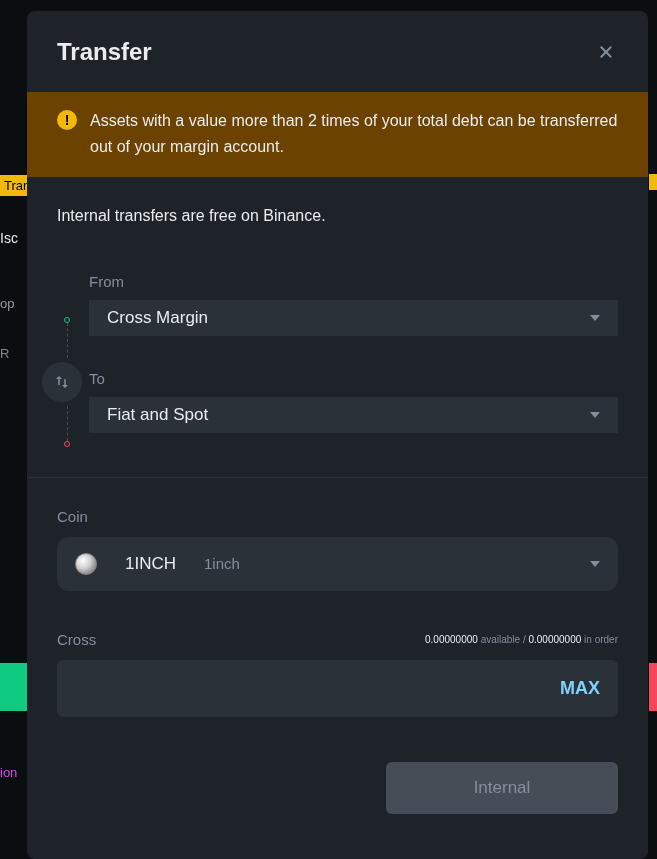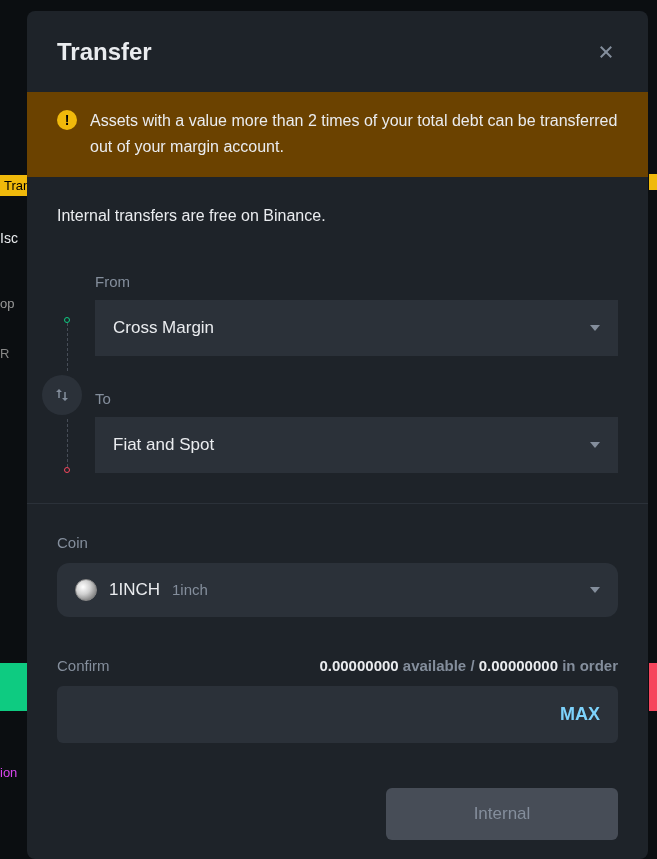--- a/index.html
+++ b/index.html
@@ -155,21 +155,21 @@
       padding: 30px 30px 0 30px;
     }
     .info-text {
       color: #eaecef;
       font-size: 16px;
       margin-bottom: 48px;
     }
 
     .transfer-section {
       display: flex;
-      gap: 18px;
+      gap: 12px;
       margin-bottom: 30px;
     }
     .transfer-indicator {
       display: flex;
       flex-direction: column;
       align-items: center;
       padding-top: 44px;
       width: 20px;
     }
     .dot {
@@ -221,21 +221,21 @@
       flex-direction: column;
       gap: 10px;
     }
     .field-label {
       color: #848e9c;
       font-size: 15px;
     }
     .select-box {
       background: #2b3139;
       border-radius: 0;
-      padding: 18px 18px;
+      padding: 8px 18px;
       display: flex;
       justify-content: space-between;
       align-items: center;
       cursor: pointer;
     }
     .select-value {
       color: #eaecef;
       font-size: 17px;
     }
     .caret-down {
@@ -252,21 +252,21 @@
       margin: 0 -30px 30px -30px;
     }
 
     .coin-select {
       background: #2b3139;
       border-radius: 12px;
       padding: 16px 18px;
       display: flex;
       align-items: center;
       cursor: pointer;
-      gap: 12px;
+      gap: 28px;
       margin-bottom: 40px;
     }
     .coin-icon {
       width: 22px;
       height: 22px;
       border-radius: 50%;
       background: radial-gradient(circle at 35% 35%, #fff 0%, #d0d0d0 40%, #555 100%);
       border: 1px solid #888;
       flex-shrink: 0;
     }
@@ -286,22 +286,21 @@
       justify-content: space-between;
       align-items: center;
       margin-bottom: 12px;
     }
     .amount-label {
       color: #848e9c;
       font-size: 15px;
     }
     .amount-info {
       color: #848e9c;
-      font-size: 15px;
-      font-weight: bold;
+      font-size: 10px;
     }
     .amount-info .white {
       color: #eaecef;
     }
     .amount-input-box {
       background: #2b3139;
       border-radius: 6px;
       padding: 18px 18px;
       display: flex;
       justify-content: flex-end;
@@ -398,21 +397,21 @@
 
     <div class="field-label" style="margin-bottom:12px;">Coin</div>
     <div class="coin-select">
       <div class="coin-icon"></div>
       <span class="coin-symbol">1INCH</span>
       <span class="coin-name">1inch</span>
       <span class="caret-down"></span>
     </div>
 
     <div class="amount-header">
-      <span class="amount-label">Confirm</span>
+      <span class="amount-label">Cross</span>
       <span class="amount-info">
         <span class="white">0.00000000</span>
         <span>available</span>
         <span>/</span>
         <span class="white">0.00000000</span>
         <span>in order</span>
       </span>
     </div>
     <div class="amount-input-box">
       <span class="max-btn">MAX</span>

